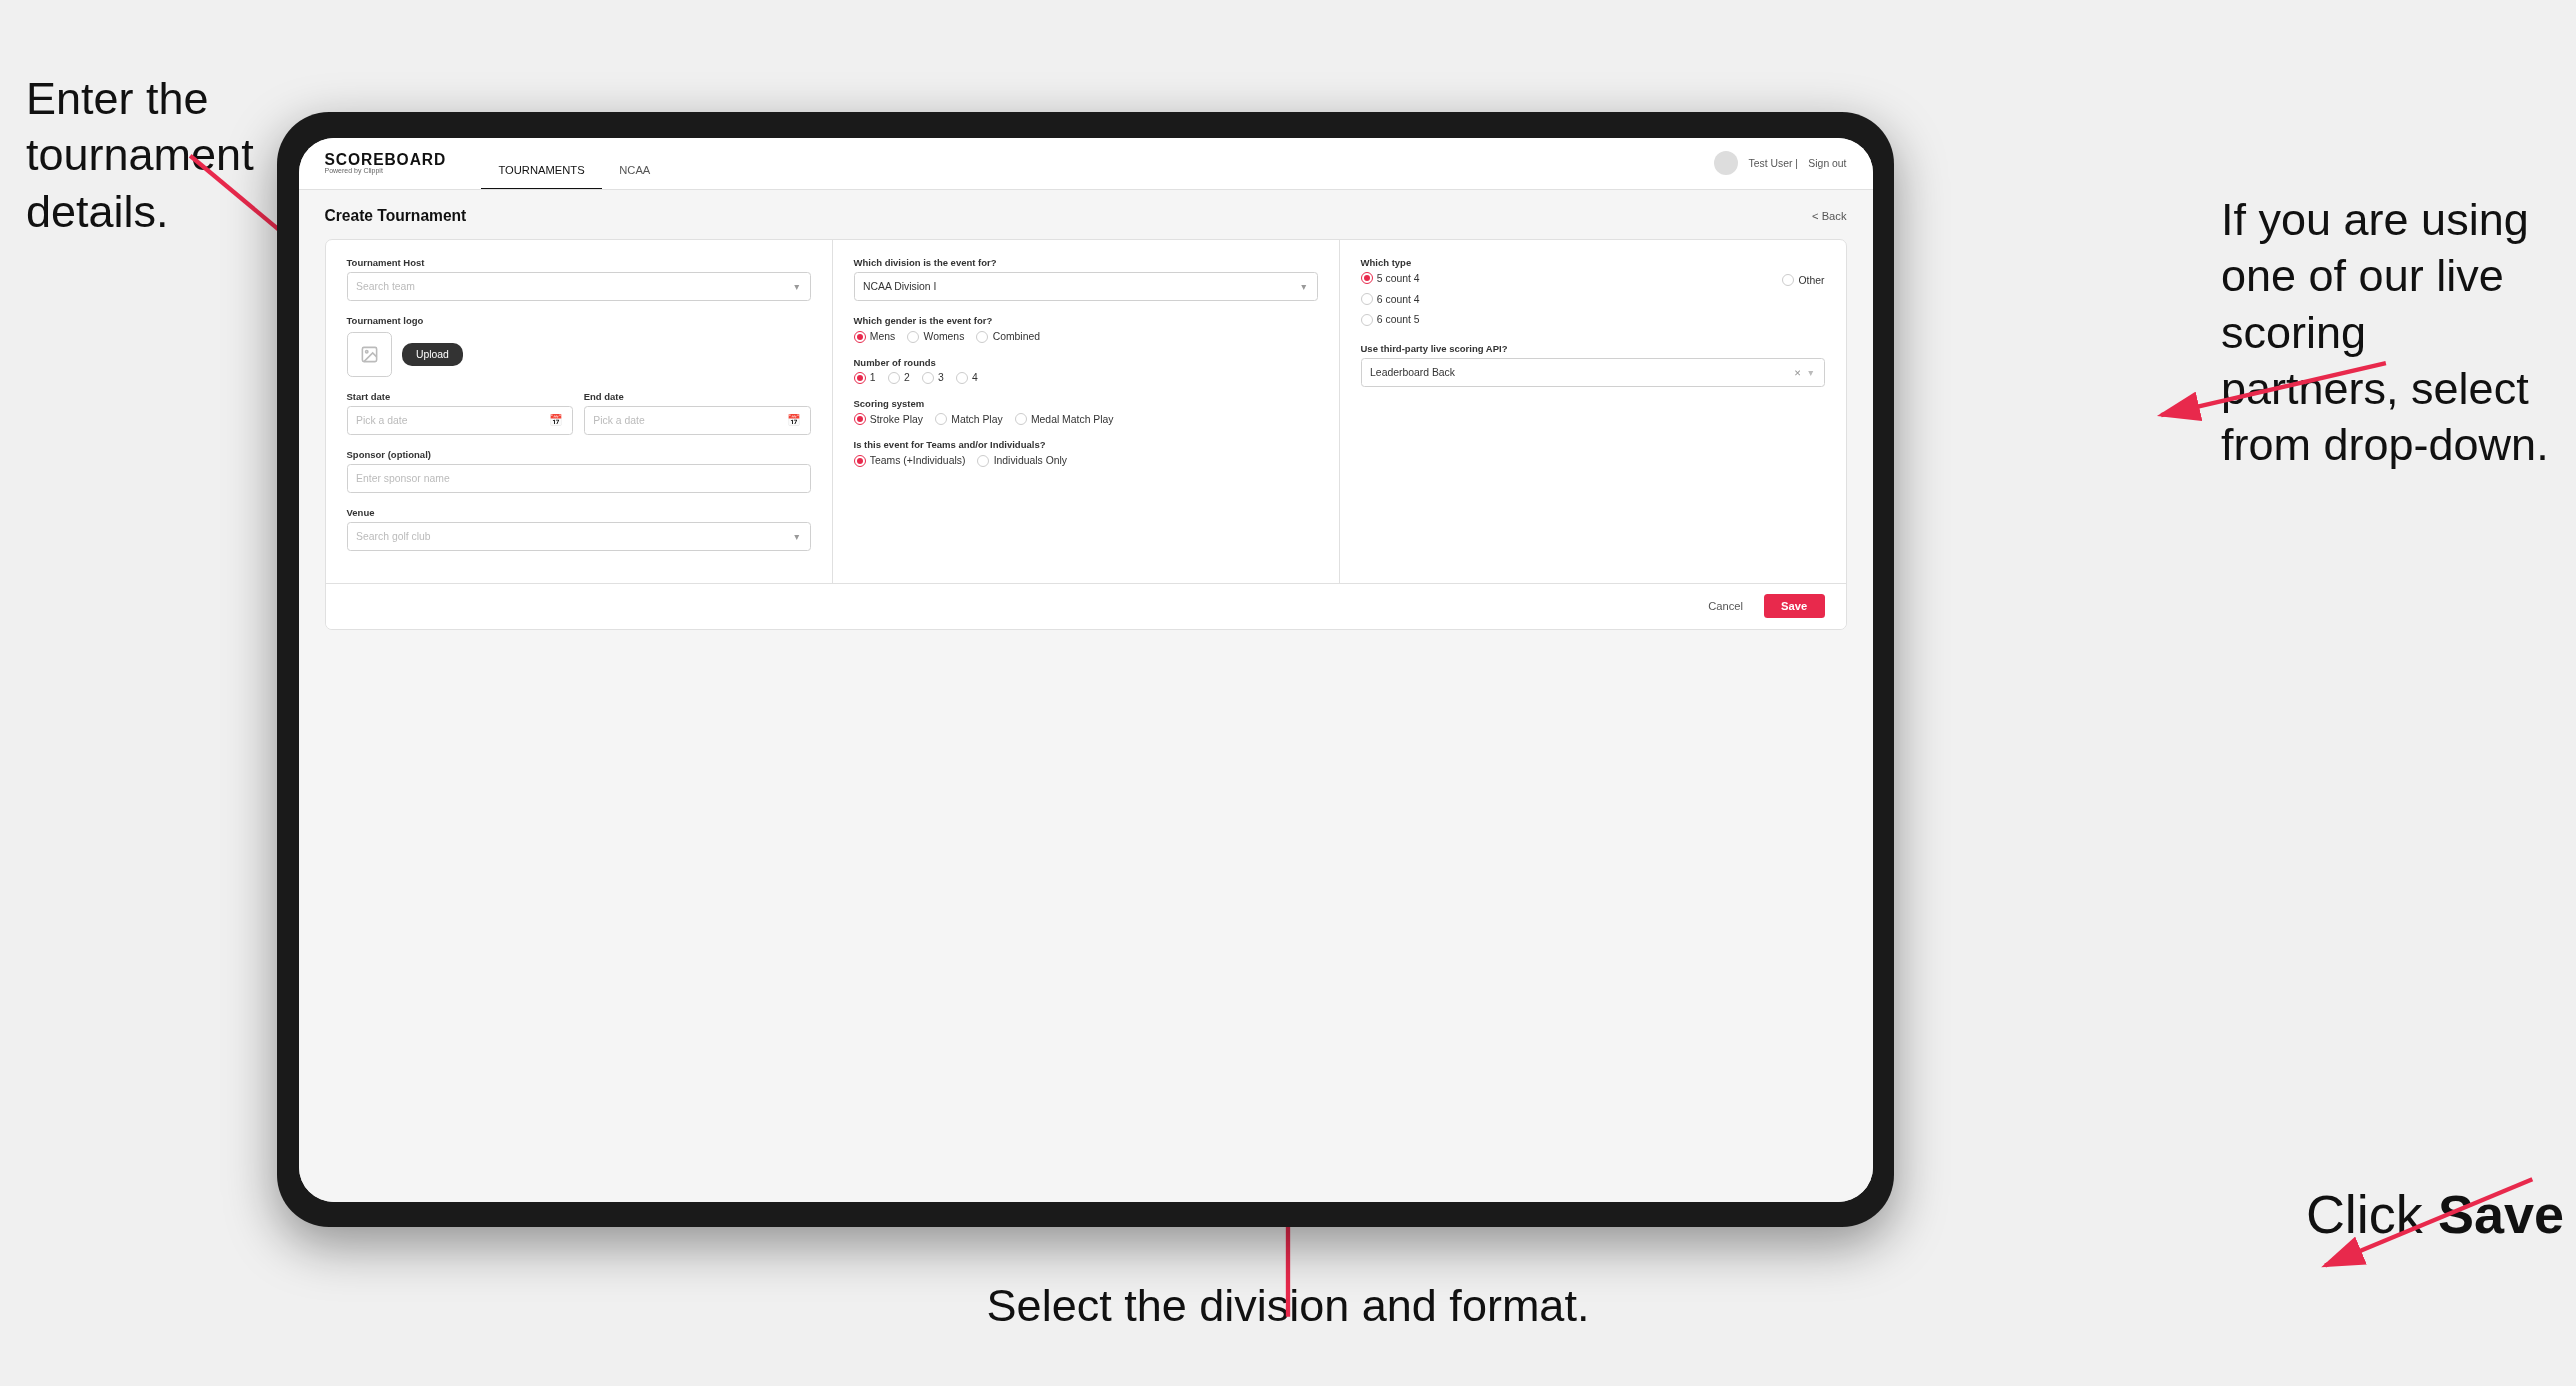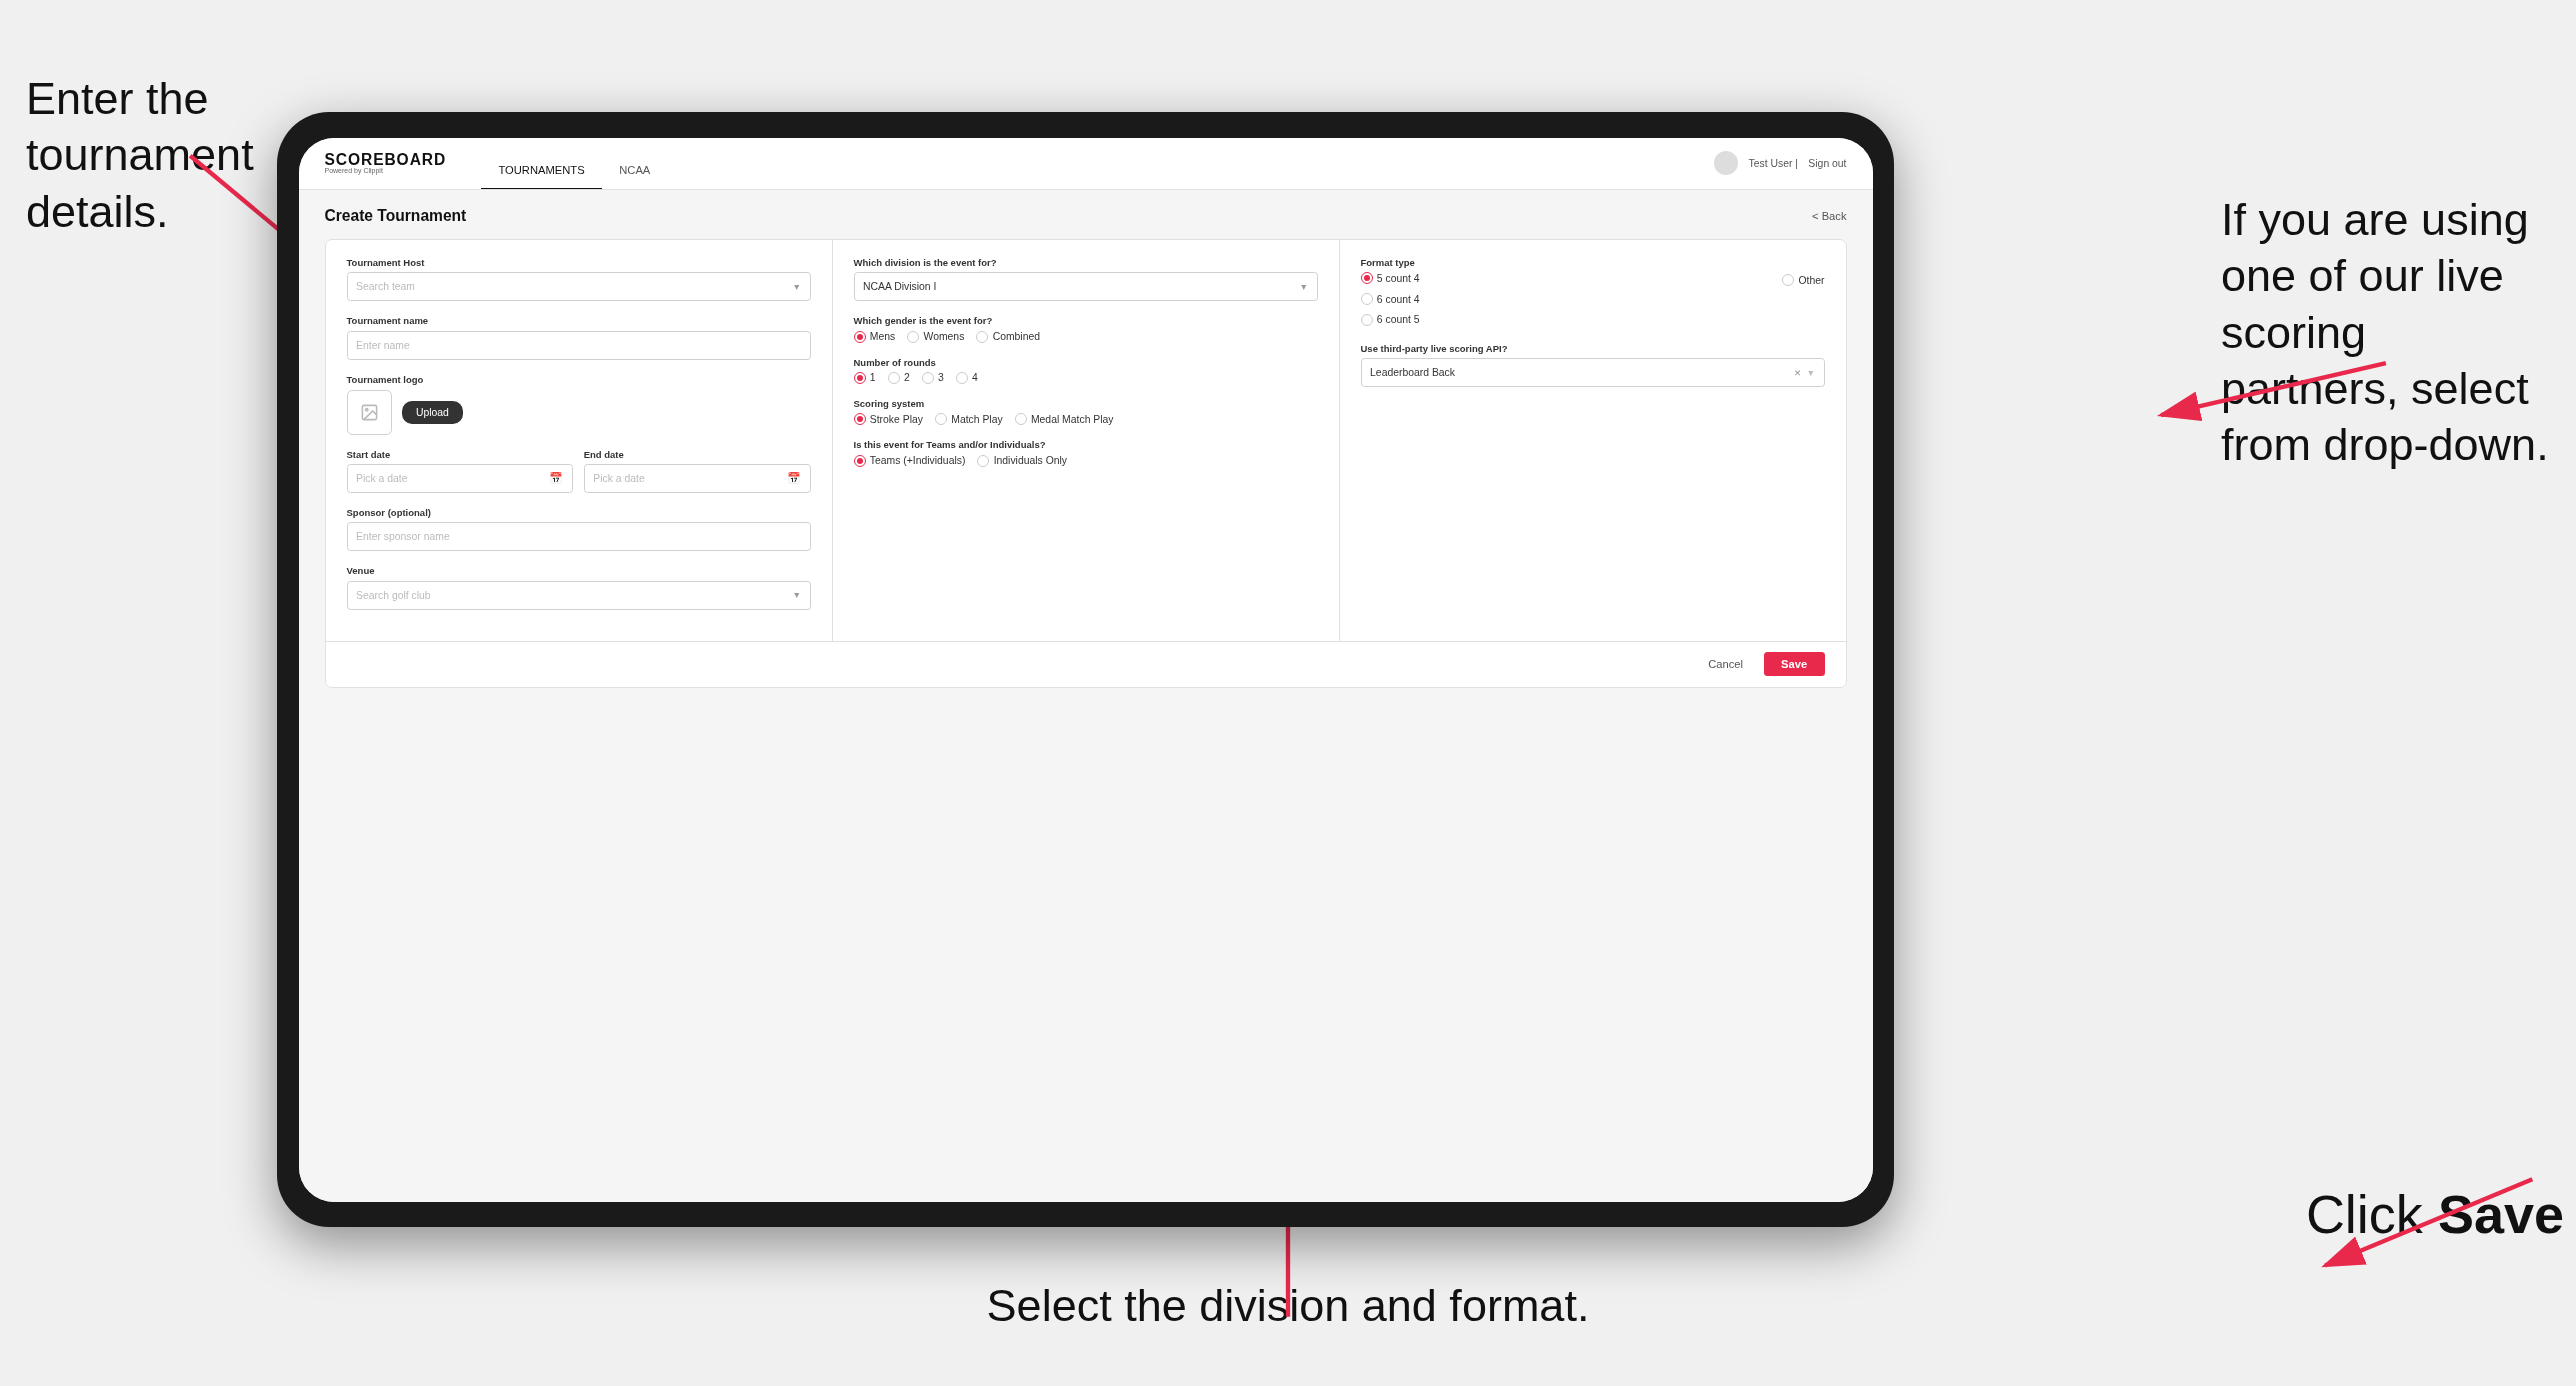--- a/index.html
+++ b/index.html
@@ -476,26 +476,20 @@
           <div class="form-col">
 
             <div class="field-group">
               <label class="field-label">Tournament Host</label>
               <div class="field-input field-input-select">
                 <span style="color:#bbb;font-size:10.4px;">Search team</span>
                 <span class="chevron">▼</span>
               </div>
             </div>
 
-            <div class="field-group">
-              <label class="field-label">Tournament name</label>
-              <div class="field-input">
-                <span style="color:#bbb;font-size:10.4px;">Enter name</span>
-              </div>
-            </div>
 
             <div class="field-group">
               <label class="field-label">Tournament logo</label>
               <div class="logo-upload-area">
                 <div class="logo-preview">
                   <svg width="19" height="19" viewBox="0 0 24 24" fill="none" stroke="#bbb" stroke-width="2">
                     <rect x="3" y="3" width="18" height="18" rx="2"></rect>
                     <circle cx="8.5" cy="8.5" r="1.5"></circle>
                     <polyline points="21 15 16 10 5 21"></polyline>
                   </svg>
@@ -618,21 +612,21 @@
                   <span>Individuals Only</span>
                 </div>
               </div>
             </div>
 
           </div>
 
           <div class="form-col">
 
             <div class="field-group">
-              <label class="field-label">Format type</label>
+              <label class="field-label">Which type</label>
 
               <div style="display:flex;align-items:flex-start;justify-content:space-between;">
                 <div class="format-type-list">
                   <div class="radio-item">
                     <div class="radio-circle checked"></div>
                     <span>5 count 4</span>
                   </div>
                   <div class="radio-item" style="margin-top:5.2px;">
                     <div class="radio-circle"></div>
                     <span>6 count 4</span>

